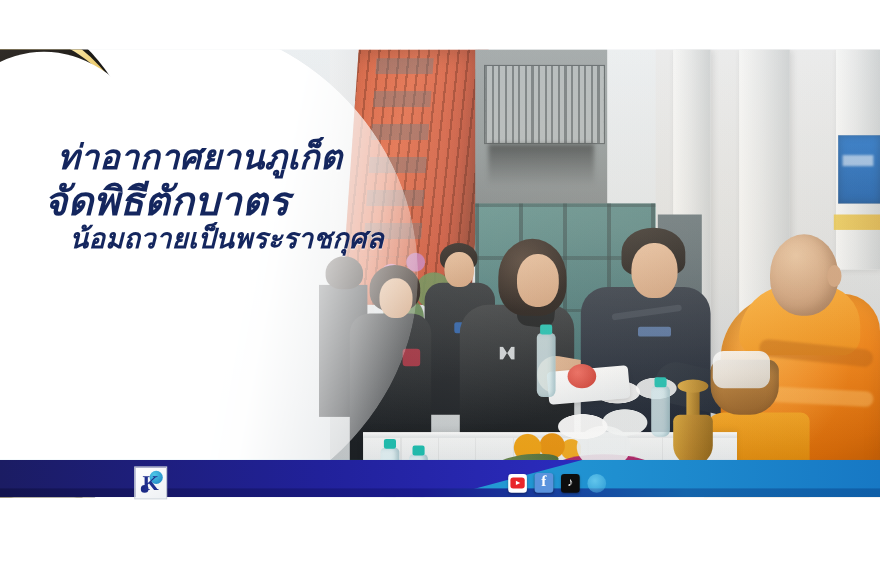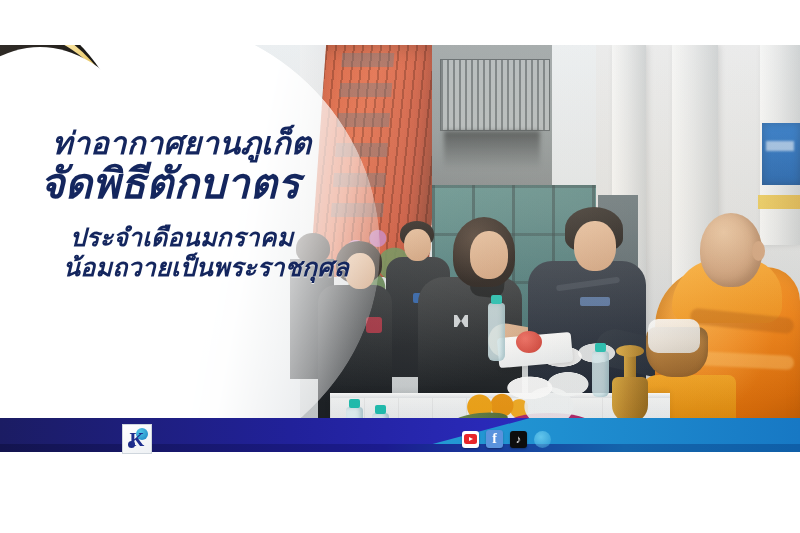--- a/index.html
+++ b/index.html
@@ -501,26 +501,25 @@
     letter-spacing: .2px;
     text-shadow: 0 1px 0 rgba(255,255,255,.7);
   }
   .hl-1 {
     font-size: 31px;
     line-height: 1.12;
     text-align: left;
     padding-left: 18px;
   }
   .hl-2 {
-    font-size: 42px;
+    font-size: 36px;
     line-height: 1.1;
     text-align: left;
     padding-left: 6px;
     margin-top: 2px;
-    font-family: Liberation Mono, monospace;
   }
   .hl-3 {
     font-size: 25px;
     line-height: 1.15;
     text-align: left;
     padding-left: 36px;
     margin-top: 14px;
   }
   .hl-4 {
     font-size: 25px;
@@ -737,21 +736,20 @@
     <div class="swoosh-wrap">
       <div class="swoosh sw-black-outer"></div>
       <div class="swoosh sw-gold"></div>
       <div class="swoosh sw-black-inner"></div>
       <div class="swoosh sw-core-white"></div>
     </div>
 
     <div class="headline">
       <div class="hl-1">ท่าอากาศยานภูเก็ต</div>
       <div class="hl-2">จัดพิธีตักบาตร</div>
-      <div class="hl-3">ประจำเดือนมกราคม</div>
       <div class="hl-4">น้อมถวายเป็นพระราชกุศล</div>
     </div>
 
     <div class="bottom-bar">
       <div class="bb-cyan"></div>
       <div class="bb-navy"></div>
       <div class="bb-deep"></div>
     </div>
 
   </div>

